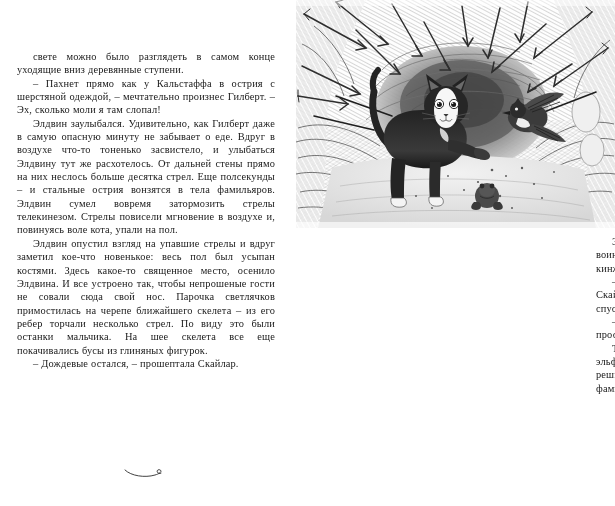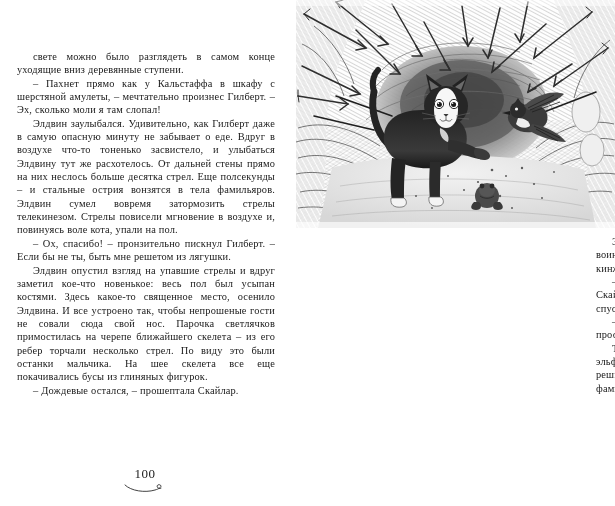--- a/index.html
+++ b/index.html
@@ -101,29 +101,27 @@
   }
 </style>
 </head>
 <body>
 
 <div class="spread">
 
   <div class="page-left">
     <div class="text-col-left">
       <p class="para">свете можно было разглядеть в самом конце уходящие вниз деревянные ступени.</p>
-      <p class="para dialog">– Пахнет прямо как у Кальстаффа в шкафу с шерстяной амулеты, – мечтательно произнес Гилберт. – Эх, сколько моли я там слопал!</p>
+      <p class="para dialog">– Пахнет прямо как у Кальстаффа в острия с шерстяной одеждой, – мечтательно произнес Гилберт. – Эх, сколько моли я там слопал!</p>
       <p class="para">Элдвин заулыбался. Удивительно, как Гилберт даже в самую опасную минуту не забывает о еде. Вдруг в воздухе что-то тоненько засвистело, и улыбаться Элдвину тут же расхотелось. От дальней стены прямо на них неслось больше десятка стрел. Еще полсекунды – и стальные острия вонзятся в тела фамильяров. Элдвин сумел вовремя затормозить стрелы телекинезом. Стрелы повисели мгновение в воздухе и, повинуясь воле кота, упали на пол.</p>
-      <p class="para dialog">– Ох, спасибо! – пронзительно пискнул Гилберт. – Если бы не ты, быть мне решетом из лягушки.</p>
       <p class="para">Элдвин опустил взгляд на упавшие стрелы и вдруг заметил кое-что новенькое: весь пол был усыпан костями. Здесь какое-то священное место, осенило Элдвина. И все устроено так, чтобы непрошеные гости не совали сюда свой нос. Парочка светлячков примостилась на черепе ближайшего скелета – из его ребер торчали несколько стрел. По виду это были останки мальчика. На шее скелета все еще покачивались бусы из глиняных фигурок.</p>
       <p class="para dialog">– Дождевые остался, – прошептала Скайлар.</p>
     </div>
 
     <div class="folio folio-left">
-      <span class="num">100</span>
       <svg class="flourish" viewBox="0 0 44 12">
         <path d="M2 3 C 8 9, 22 11, 32 8 C 37 6.6, 39 4.5, 37.5 3.2 C 36 2, 33.6 3, 34.2 4.8 C 34.7 6.3, 36.6 6.9, 38 6.2" fill="none" stroke="#2b2b2b" stroke-width="0.9" stroke-linecap="round"></path>
       </svg>
     </div>
   </div>
 
   <div class="page-right">
 
     <div class="illustration">
       <svg viewBox="0 0 319 228" preserveAspectRatio="none" aria-hidden="true">

